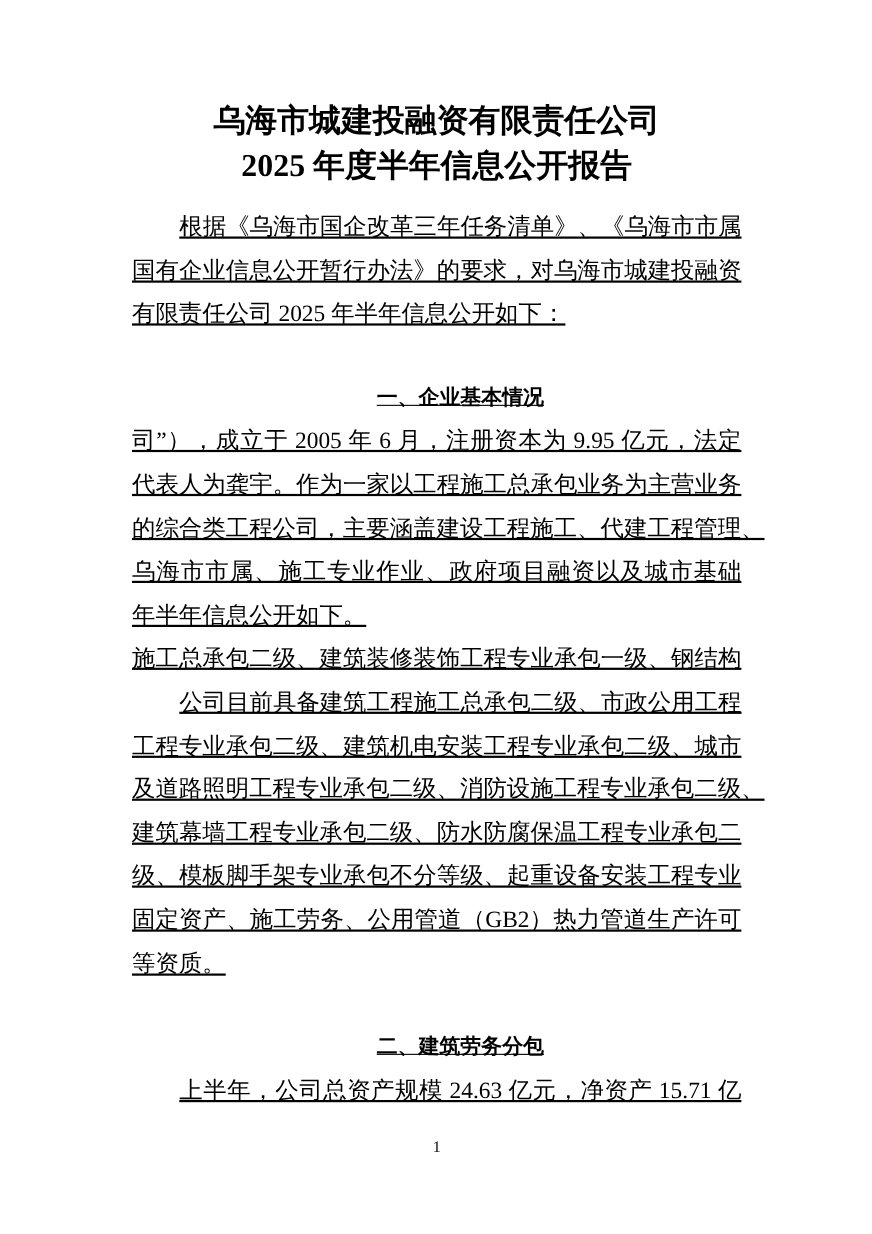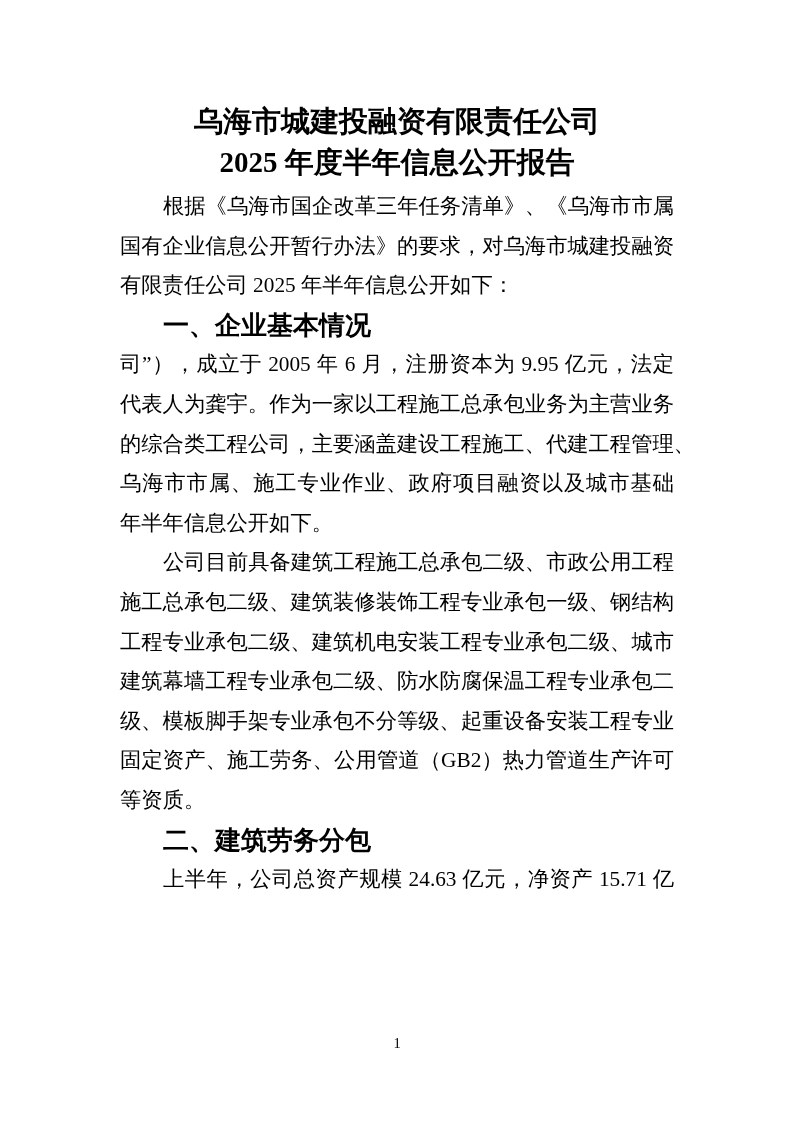--- a/index.html
+++ b/index.html
@@ -12,34 +12,35 @@
     width: 793px;
     height: 1122px;
     background: #ffffff;
     color: #000000;
     font-family: "Liberation Serif", "DejaVu Serif", serif;
     overflow: hidden;
   }
   .title {
     position: absolute;
     left: 120px;
-    top: 101px;
+    top: 90px;
     width: 554px;
     text-align: center;
     font-weight: 700;
     font-size: 29px;
     line-height: 41px;
     font-family: "Liberation Serif", "DejaVu Serif", serif;
   }
   .doc-body {
     position: absolute;
     left: 120px;
     top: 187px;
     width: 554px;
     font-size: 21.3px;
+    text-decoration: underline;
   }
   .line {
     height: 39.6px;
     line-height: 39.6px;
     white-space: nowrap;
   }
   .body-line.just {
     text-align: justify;
     text-align-last: justify;
   }
@@ -50,22 +51,23 @@
   .body-line.first {
     padding-left: 43px;
   }
   .body-line.wide {
     width: 592px;
   }
   .heading {
     padding-left: 43px;
     font-family: "Liberation Sans", "DejaVu Sans", sans-serif;
     font-weight: 700;
-    font-size: 26px;
-    text-align: left;
+    font-size: 19px;
+    text-align: center;
+    margin-top: 36px;
   }
   .page-number {
     position: absolute;
     left: 120px;
     top: 1035px;
     width: 554px;
     text-align: center;
     font-size: 14.5px;
     line-height: 17px;
     font-family: "Liberation Serif", "DejaVu Serif", serif;
@@ -82,23 +84,24 @@
   <div class="doc-body" id="doc-body">
       <div class="line body-line first just">根据《乌海市国企改革三年任务清单》、《乌海市市属</div>
       <div class="line body-line just">国有企业信息公开暂行办法》的要求，对乌海市城建投融资</div>
       <div class="line body-line last">有限责任公司 2025 年半年信息公开如下：</div>
       <div class="line heading">一、企业基本情况</div>
       <div class="line body-line just">司”），成立于 2005 年 6 月，注册资本为 9.95 亿元，法定</div>
       <div class="line body-line just">代表人为龚宇。作为一家以工程施工总承包业务为主营业务</div>
       <div class="line body-line just">的综合类工程公司，主要涵盖建设工程施工、代建工程管理、</div>
       <div class="line body-line just">乌海市市属、施工专业作业、政府项目融资以及城市基础</div>
       <div class="line body-line last">年半年信息公开如下。</div>
+      <div class="line body-line just">施工总承包二级、建筑装修装饰工程专业承包一级、钢结构</div>
       <div class="line body-line first just">公司目前具备建筑工程施工总承包二级、市政公用工程</div>
-      <div class="line body-line just">施工总承包二级、建筑装修装饰工程专业承包一级、钢结构</div>
       <div class="line body-line just">工程专业承包二级、建筑机电安装工程专业承包二级、城市</div>
+      <div class="line body-line just">及道路照明工程专业承包二级、消防设施工程专业承包二级、</div>
       <div class="line body-line just">建筑幕墙工程专业承包二级、防水防腐保温工程专业承包二</div>
       <div class="line body-line just">级、模板脚手架专业承包不分等级、起重设备安装工程专业</div>
       <div class="line body-line just">固定资产、施工劳务、公用管道（GB2）热力管道生产许可</div>
       <div class="line body-line last">等资质。</div>
       <div class="line heading">二、建筑劳务分包</div>
       <div class="line body-line first just">上半年，公司总资产规模 24.63 亿元，净资产 15.71 亿</div>
     </div>
   <div class="page-number">1</div>
 </div>
 

